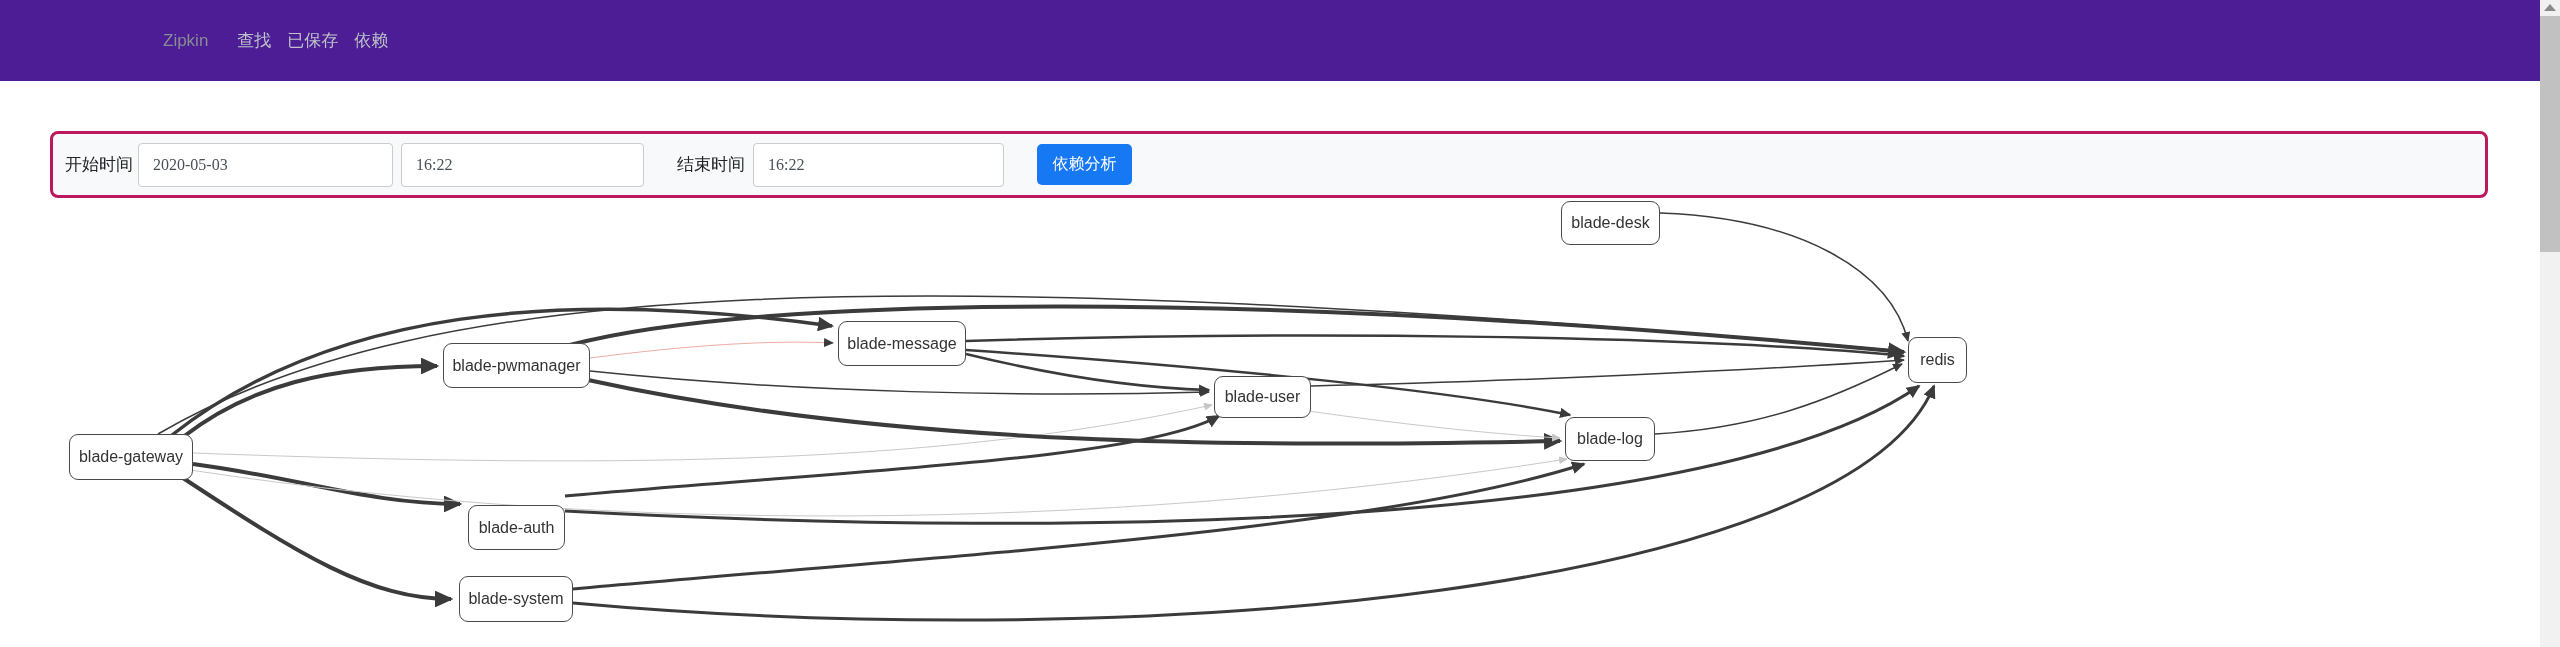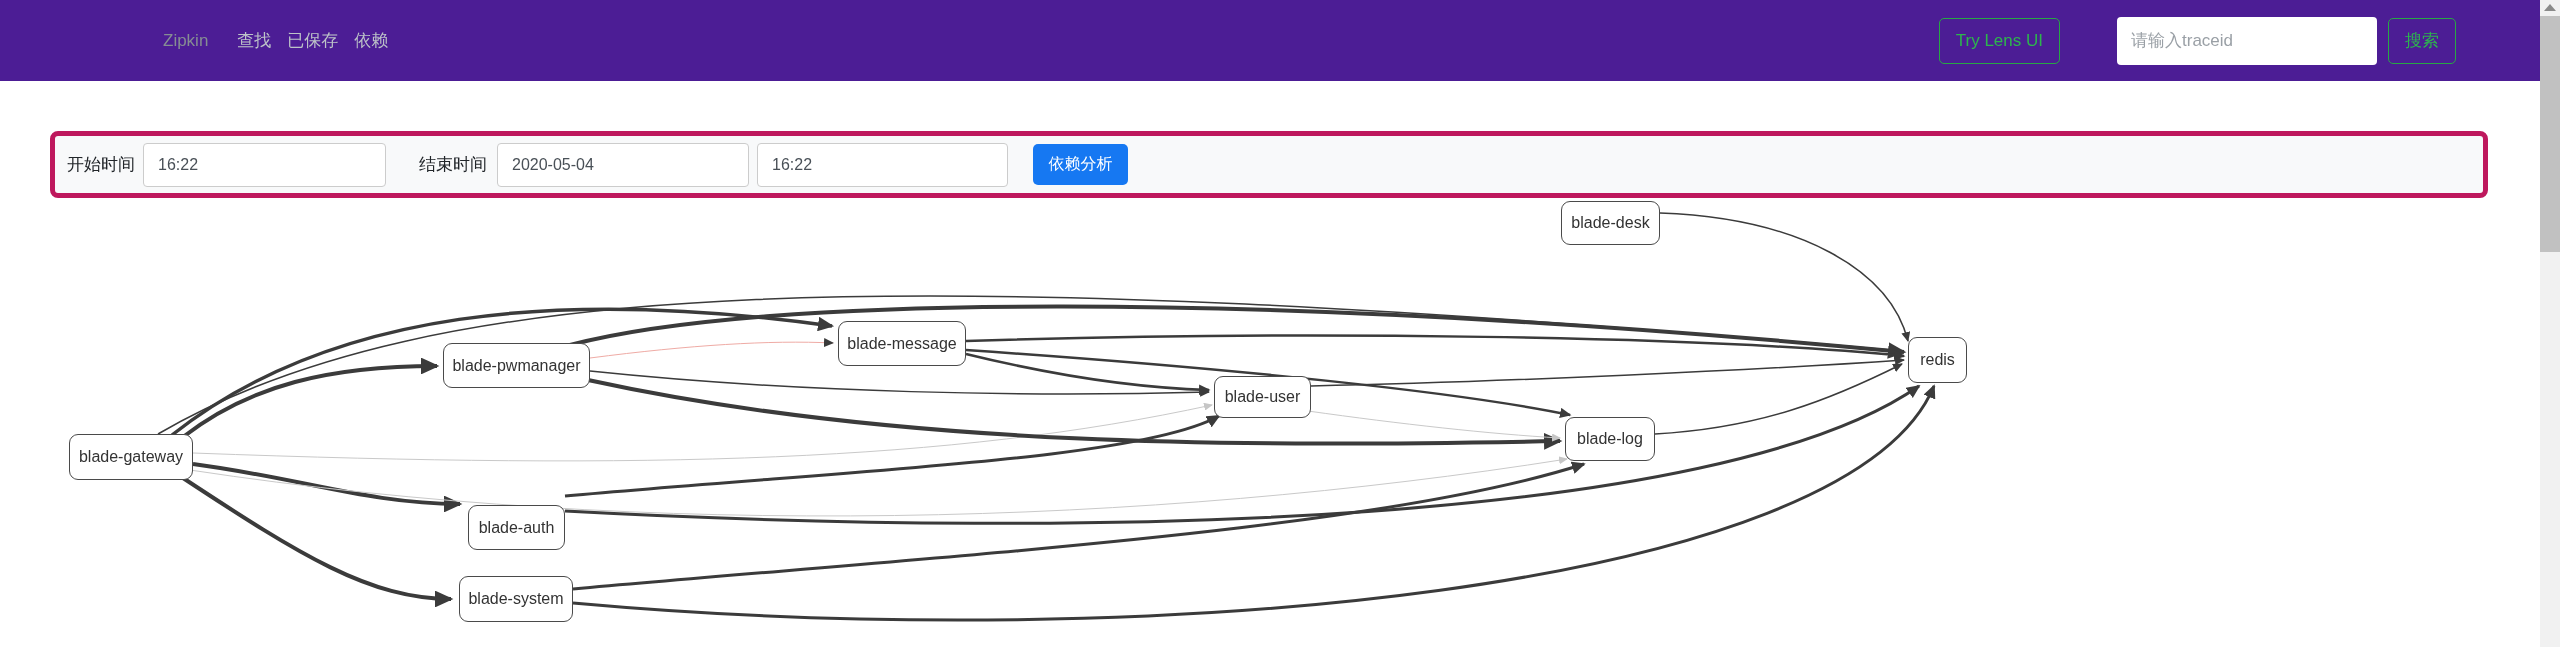--- a/index.html
+++ b/index.html
@@ -19,31 +19,31 @@
     border:1px solid #28a745; border-radius:5px; color:#2db54d; font-size:17px;
     display:flex; align-items:center; justify-content:center; cursor:pointer; }
   .trace-input { width:260px; height:48px; margin-left:57px; border:none;
     border-radius:4px; padding:0 14px; font-size:17px; color:#495057;
     font-family:inherit; background:#fff; }
   .trace-input::placeholder { color:#9aa0a6; }
   .btn-search { margin-left:11px; min-width:66px; }
 
   
   .panel { position:absolute; left:50px; top:131px; width:2438px; height:67px;
-    background:#f8f9fa; border:5px solid #be185d; border-radius:8px;
-    display:flex; align-items:center; padding:0 12px; }
+    background:#f8f9fa; border:3px solid #be185d; border-radius:8px;
+    display:flex; align-items:center; padding:0 12px;font-family:Liberation Serif, serif; }
   .panel-label { font-size:17px; color:#212529; white-space:nowrap; }
   .panel-input { height:44px; background:#fff; border:1px solid #cccccc;
     border-radius:4px; padding:0 14px; font-size:16px; color:#495057;
     font-family:inherit; }
   .in-date1 { width:255px; margin-left:5px; }
   .in-time1 { width:243px; margin-left:8px; margin-right:33px; }
   .in-date2 { width:252px; margin-left:10px; }
   .in-time2 { width:251px; margin-left:8px; }
-  .btn-analyze { margin-left:25px; width:95px; height:41px; background:#1678f2;
+  .btn-analyze { margin-left:33px; width:95px; height:41px; background:#1678f2;
     border:none; border-radius:5px; color:#fff; font-size:16px; cursor:pointer;
     font-family:inherit; }
 
   
   .graph-svg { position:absolute; left:0; top:0; width:2560px; height:647px; }
   .gnode { position:absolute; background:#fff; border:1.7px solid #4a4a4a;
     border-radius:9px; display:flex; align-items:center; justify-content:center;
     font-size:16px; color:#333; cursor:pointer; z-index:2; white-space:nowrap;text-align:center; }
 
   
@@ -60,32 +60,27 @@
 
 <div class="stage">
 
   <div class="navbar">
     <span class="brand">Zipkin</span>
     <div class="nav-items">
       <span class="nav-item">查找</span>
       <span class="nav-item">已保存</span>
       <span class="nav-item">依赖</span>
     </div>
-    <div class="nav-right">
-      <button class="btn-outline-green">Try Lens UI</button>
-      <input class="trace-input" placeholder="请输入traceid" style="">
-      <button class="btn-outline-green btn-search">搜索</button>
-    </div>
   </div>
 
   <div class="panel">
     <span class="panel-label">开始时间</span>
+    <input class="panel-input in-date1" value="2020-05-03" style="">
     <input class="panel-input in-time1" value="16:22" style="">
     <span class="panel-label">结束时间</span>
-    <input class="panel-input in-date2" value="2020-05-04" style="">
     <input class="panel-input in-time2" value="16:22" style="">
     <button class="btn-analyze">依赖分析</button>
   </div>
 
   <svg id="edges" class="graph-svg">
     <defs>
       <marker id="arrow-dark" markerWidth="5" markerHeight="4.2" refX="4" refY="2.1" orient="auto" markerUnits="strokeWidth">
         <path d="M0,0 L4.6,2.1 L0,4.2 z" fill="#3b3b3b"></path>
       </marker>
       <marker id="arrow-thin" markerWidth="11" markerHeight="9" refX="9" refY="4.5" orient="auto" markerUnits="userSpaceOnUse">

